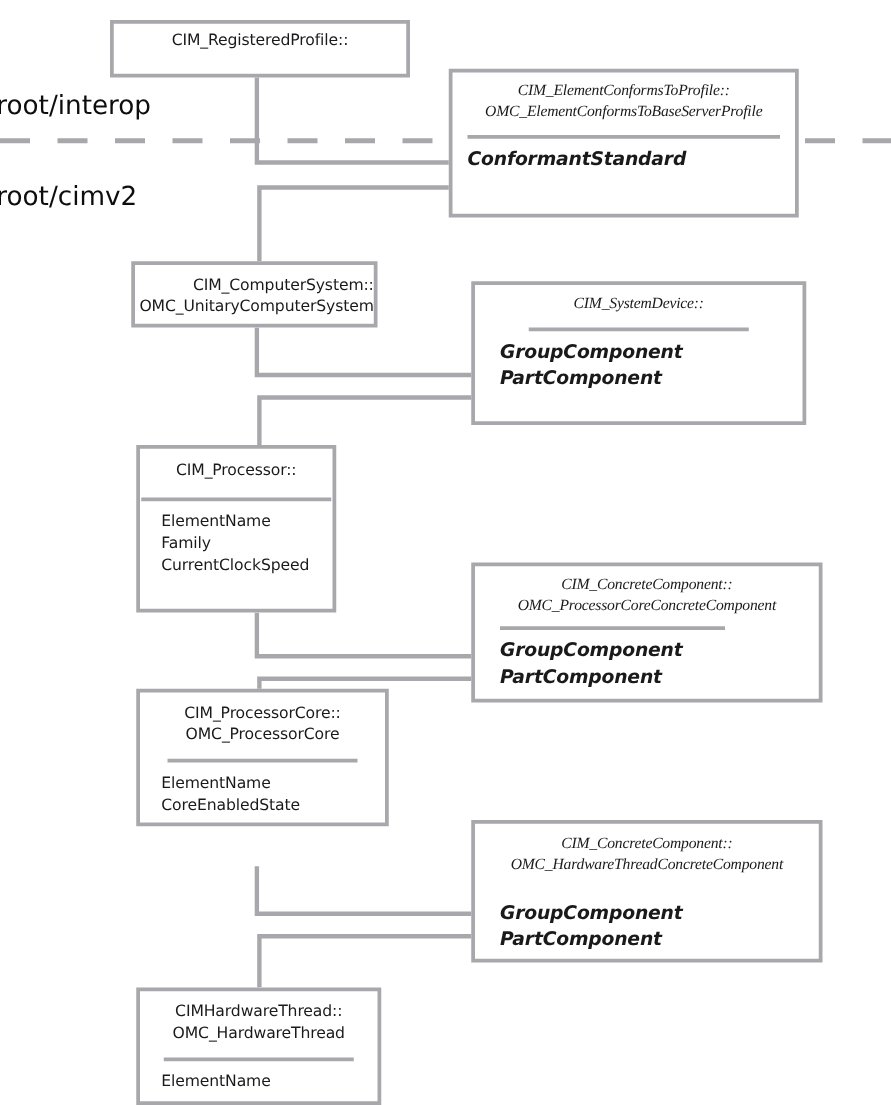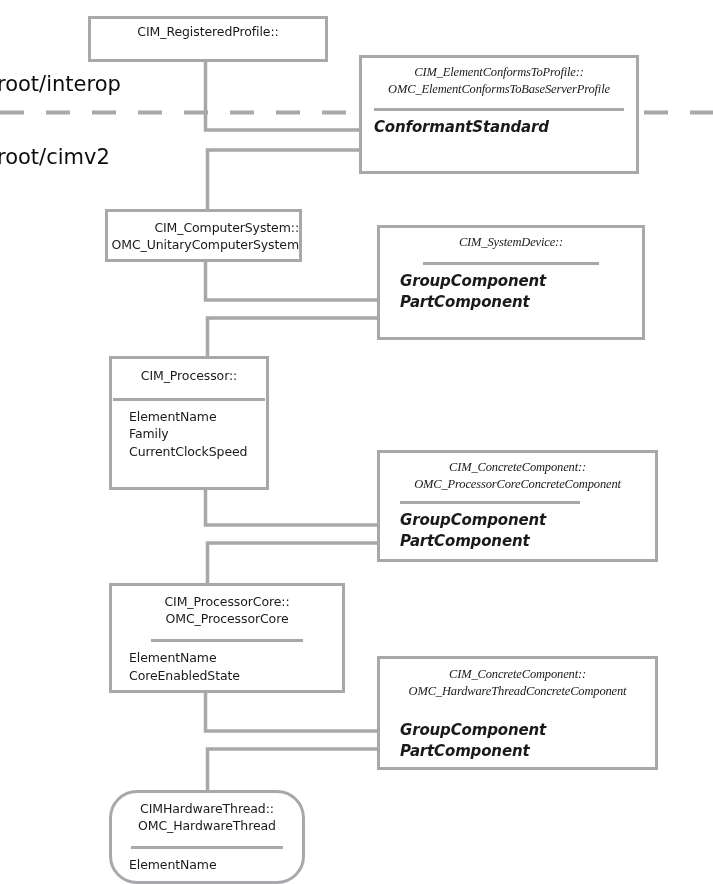--- a/index.html
+++ b/index.html
@@ -165,21 +165,21 @@
       <div>CIM_ConcreteComponent::</div>
       <div>OMC_ProcessorCoreConcreteComponent</div>
     </div>
     <div class="divider" style="width:180px; margin:9px 0 0 20px;"></div>
     <div class="attr-list" style="padding:6px 0 0 20px;">
       <div>GroupComponent</div>
       <div>PartComponent</div>
     </div>
   </div>
 
-  <div class="uml-box class-box" style="left:109px; top:583px; width:236px; height:110px;">
+  <div class="uml-box class-box" style="left:109px; top:551px; width:202px; height:110px;">
     <div class="box-title" style="padding-top:8px;">
       <div>CIM_ProcessorCore::</div>
       <div>OMC_ProcessorCore</div>
     </div>
     <div class="divider" style="width:152px; margin-top:12px;"></div>
     <div class="attr-list" style="padding:7px 0 0 17px;">
       <div>ElementName</div>
       <div>CoreEnabledState</div>
     </div>
   </div>
@@ -188,21 +188,21 @@
     <div class="box-title" style="padding-top:7px;">
       <div>CIM_ConcreteComponent::</div>
       <div>OMC_HardwareThreadConcreteComponent</div>
     </div>
     <div class="attr-list" style="padding:21px 0 0 20px;">
       <div>GroupComponent</div>
       <div>PartComponent</div>
     </div>
   </div>
 
-  <div class="uml-box class-box" style="left:109px; top:790px; width:196px; height:94px;border-radius:28px;">
+  <div class="uml-box class-box" style="left:109px; top:790px; width:196px; height:94px;">
     <div class="box-title" style="padding-top:8px;">
       <div>CIMHardwareThread::</div>
       <div>OMC_HardwareThread</div>
     </div>
     <div class="divider" style="width:152px; margin-top:12px;"></div>
     <div class="attr-list" style="padding:7px 0 0 17px;">
       <div>ElementName</div>
     </div>
   </div>
 

